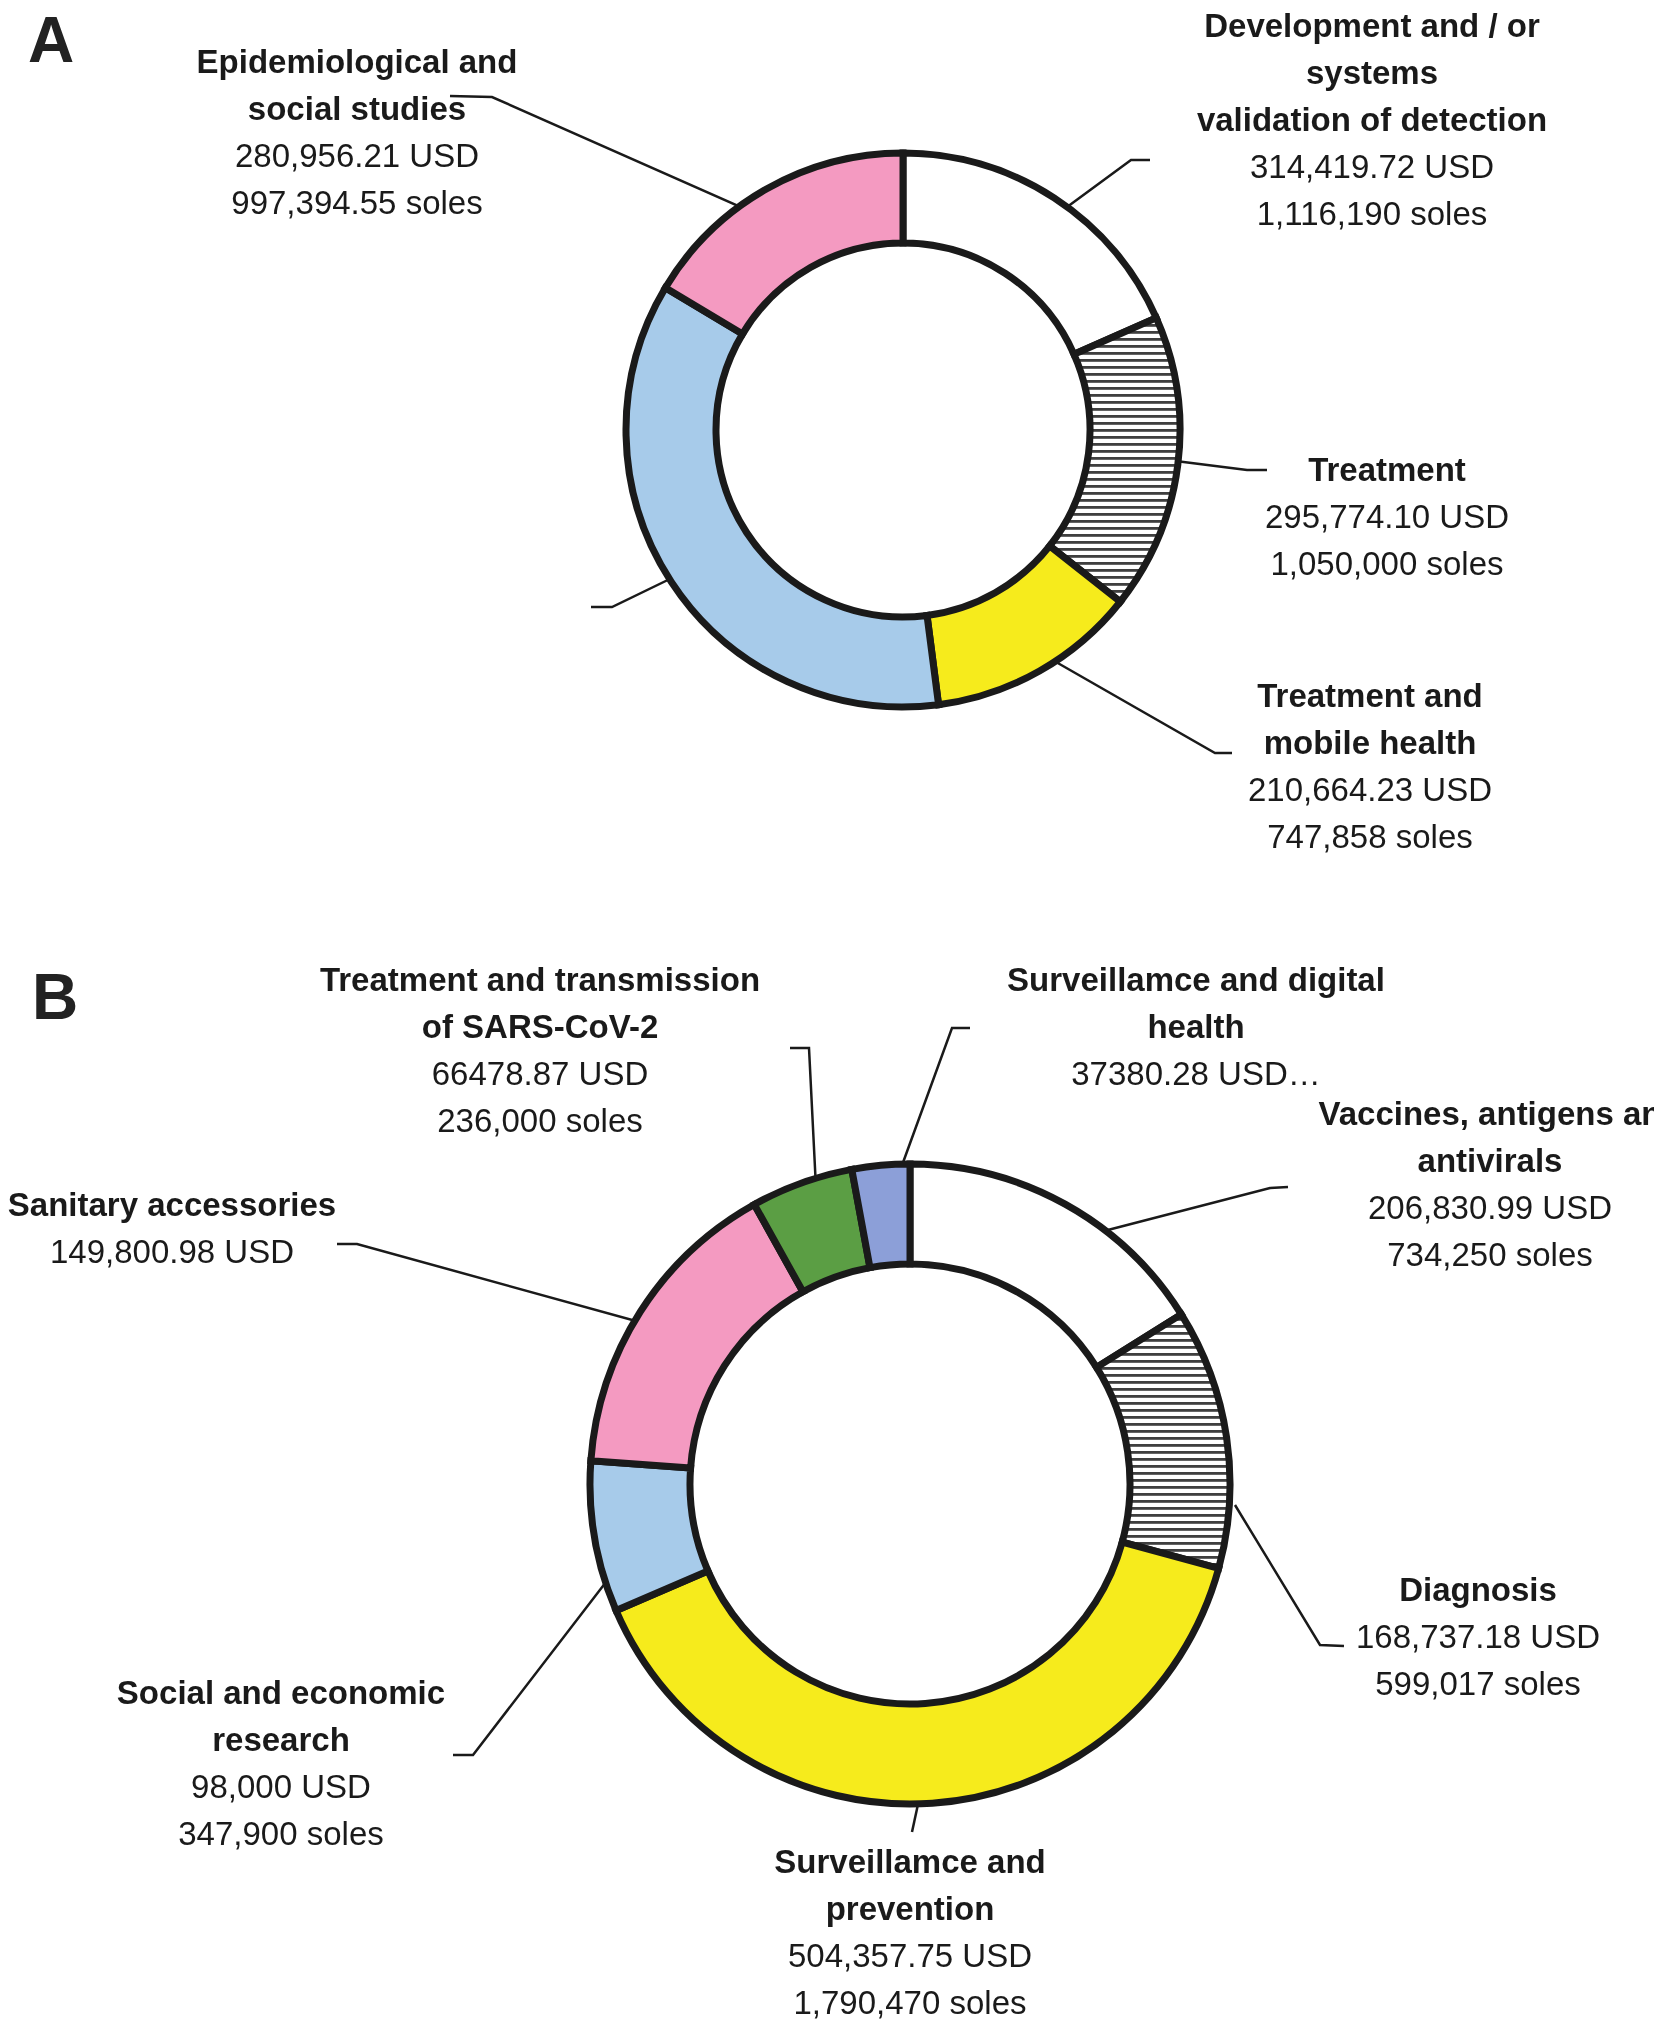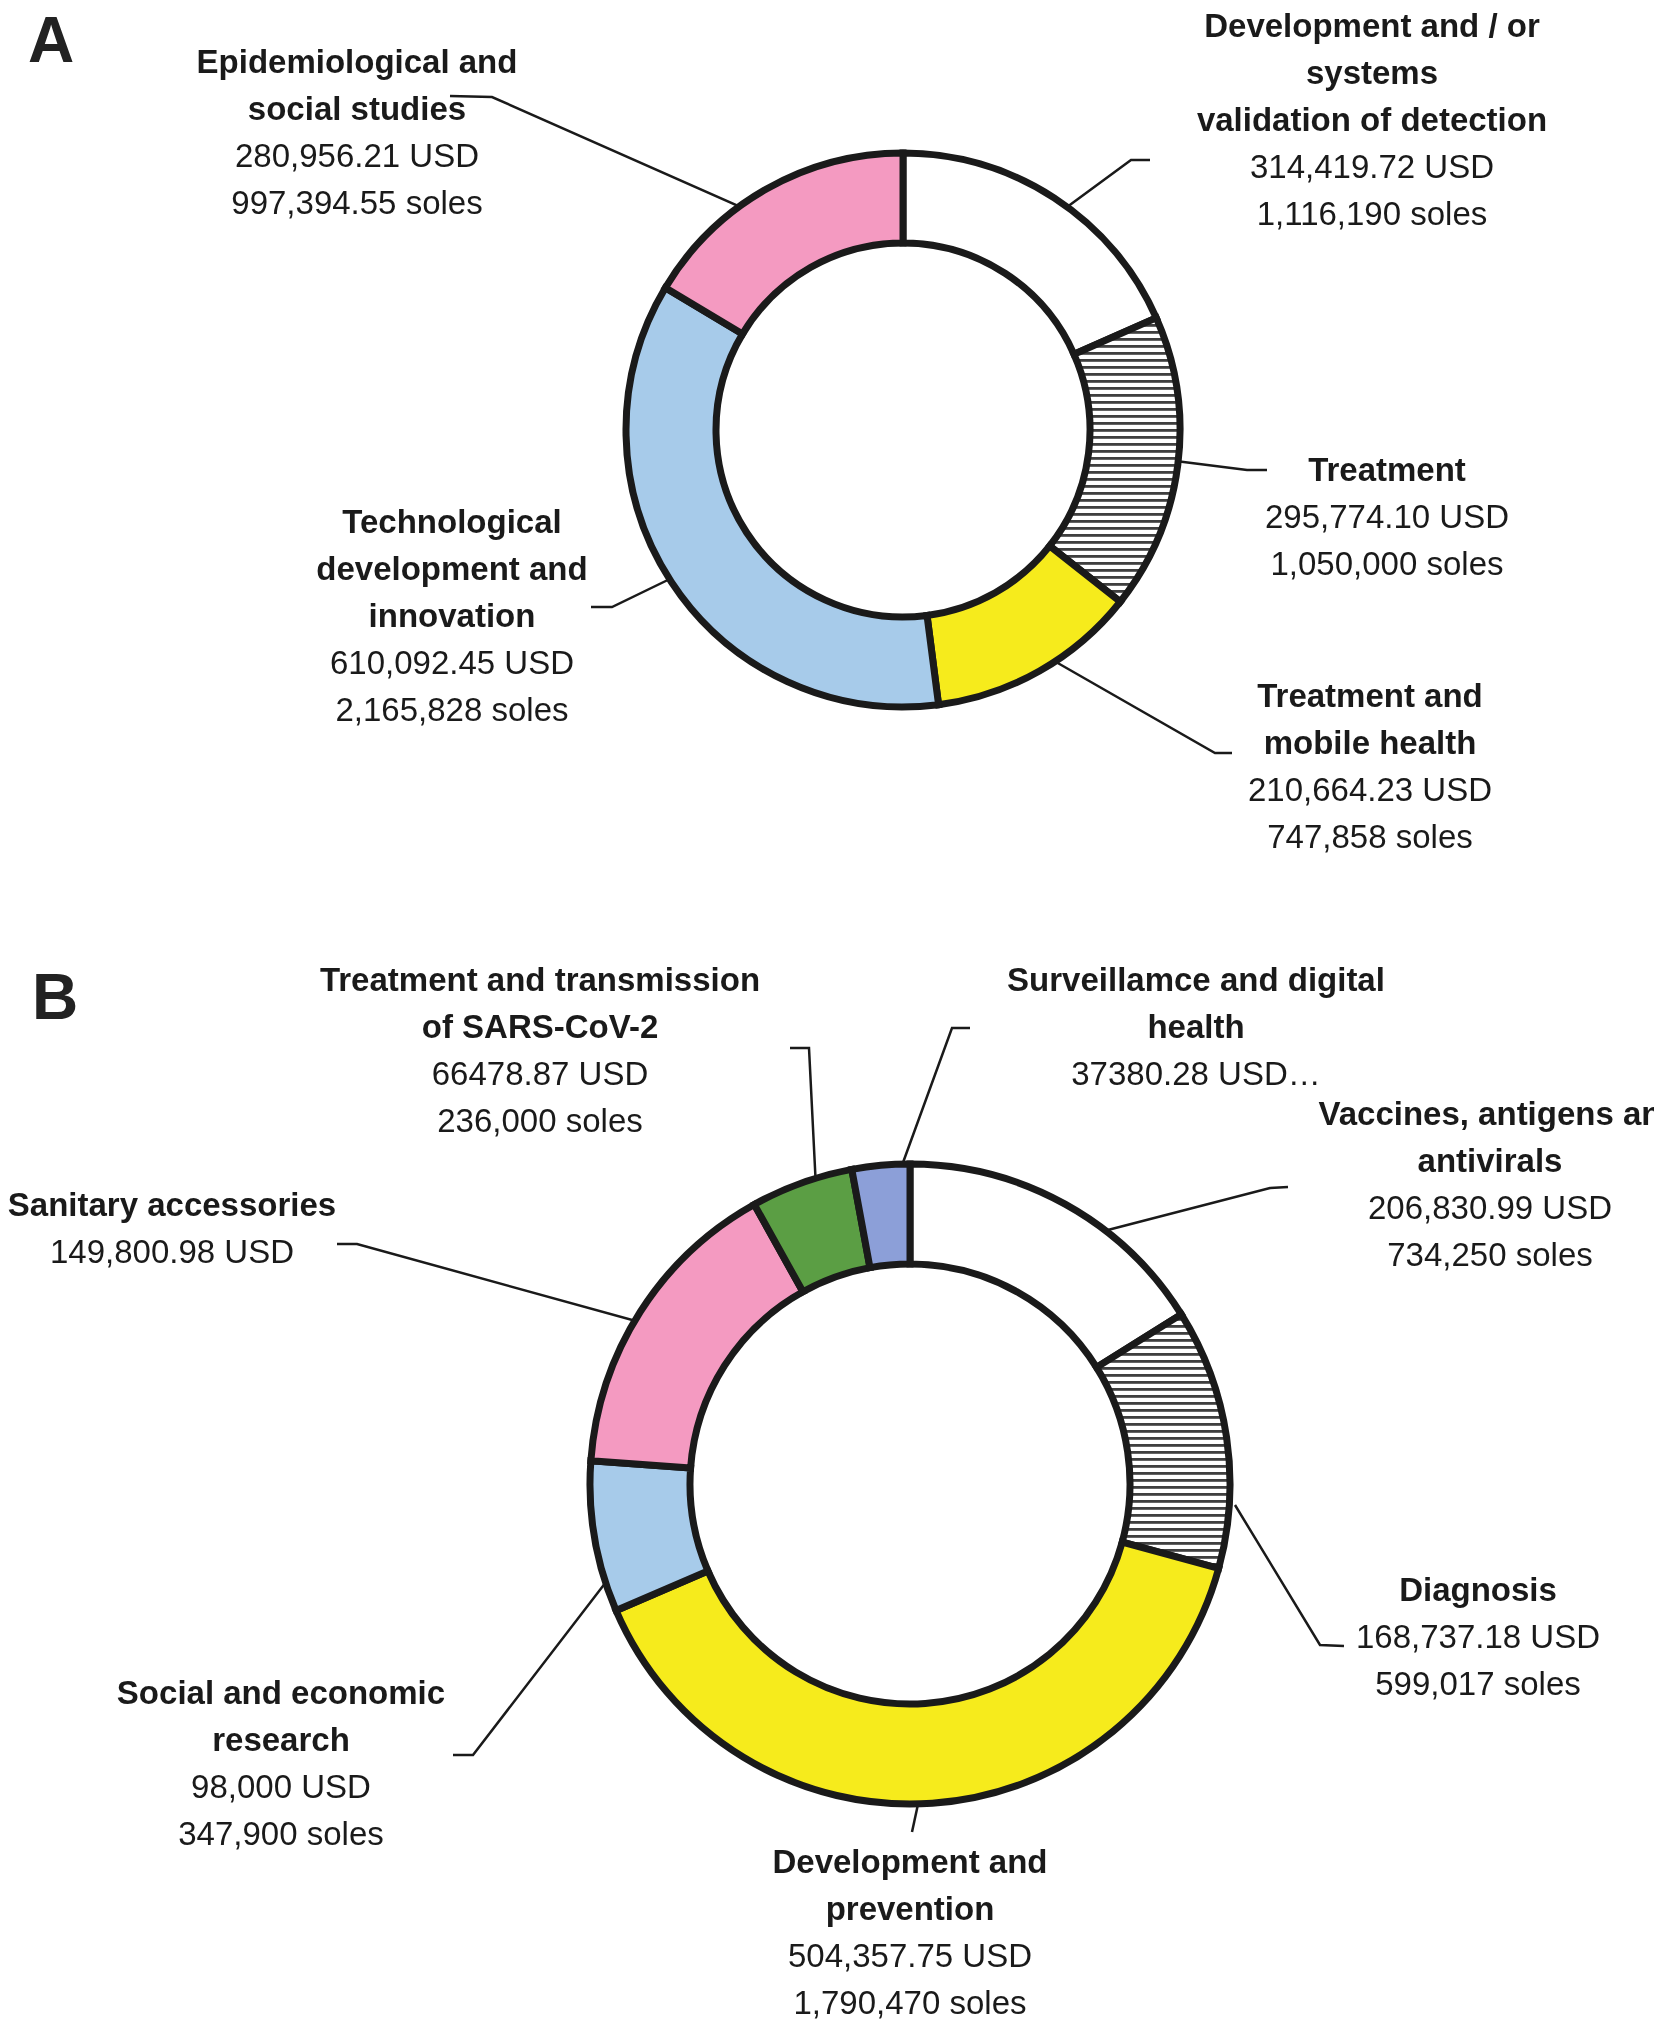--- a/index.html
+++ b/index.html
@@ -81,27 +81,20 @@
     <span class="ln">1,050,000 soles</span>
   </div>
 
   <div class="lbl" style="left:1170px;top:672px;width:400px">
     <span class="ln b">Treatment and</span>
     <span class="ln b">mobile health</span>
     <span class="ln">210,664.23 USD</span>
     <span class="ln">747,858 soles</span>
   </div>
 
-  <div class="lbl" style="left:242px;top:498px;width:420px">
-    <span class="ln b">Technological</span>
-    <span class="ln b">development and</span>
-    <span class="ln b">innovation</span>
-    <span class="ln">610,092.45 USD</span>
-    <span class="ln">2,165,828 soles</span>
-  </div>
 
   <div class="lbl" style="left:260px;top:956px;width:560px">
     <span class="ln b">Treatment and transmission</span>
     <span class="ln b">of SARS-CoV-2</span>
     <span class="ln">66478.87 USD</span>
     <span class="ln">236,000 soles</span>
   </div>
 
   <div class="lbl" style="left:936px;top:956px;width:520px">
     <span class="ln b">Surveillamce and digital</span>
@@ -116,21 +109,21 @@
     <span class="ln">734,250 soles</span>
   </div>
 
   <div class="lbl" style="left:1278px;top:1566px;width:400px">
     <span class="ln b">Diagnosis</span>
     <span class="ln">168,737.18 USD</span>
     <span class="ln">599,017  soles</span>
   </div>
 
   <div class="lbl" style="left:690px;top:1838px;width:440px">
-    <span class="ln b">Development and</span>
+    <span class="ln b">Surveillamce and</span>
     <span class="ln b">prevention</span>
     <span class="ln">504,357.75 USD</span>
     <span class="ln">1,790,470 soles</span>
   </div>
 
   <div class="lbl" style="left:2px;top:1181px;width:340px">
     <span class="ln b">Sanitary accessories</span>
     <span class="ln">149,800.98 USD</span>
   </div>
 

